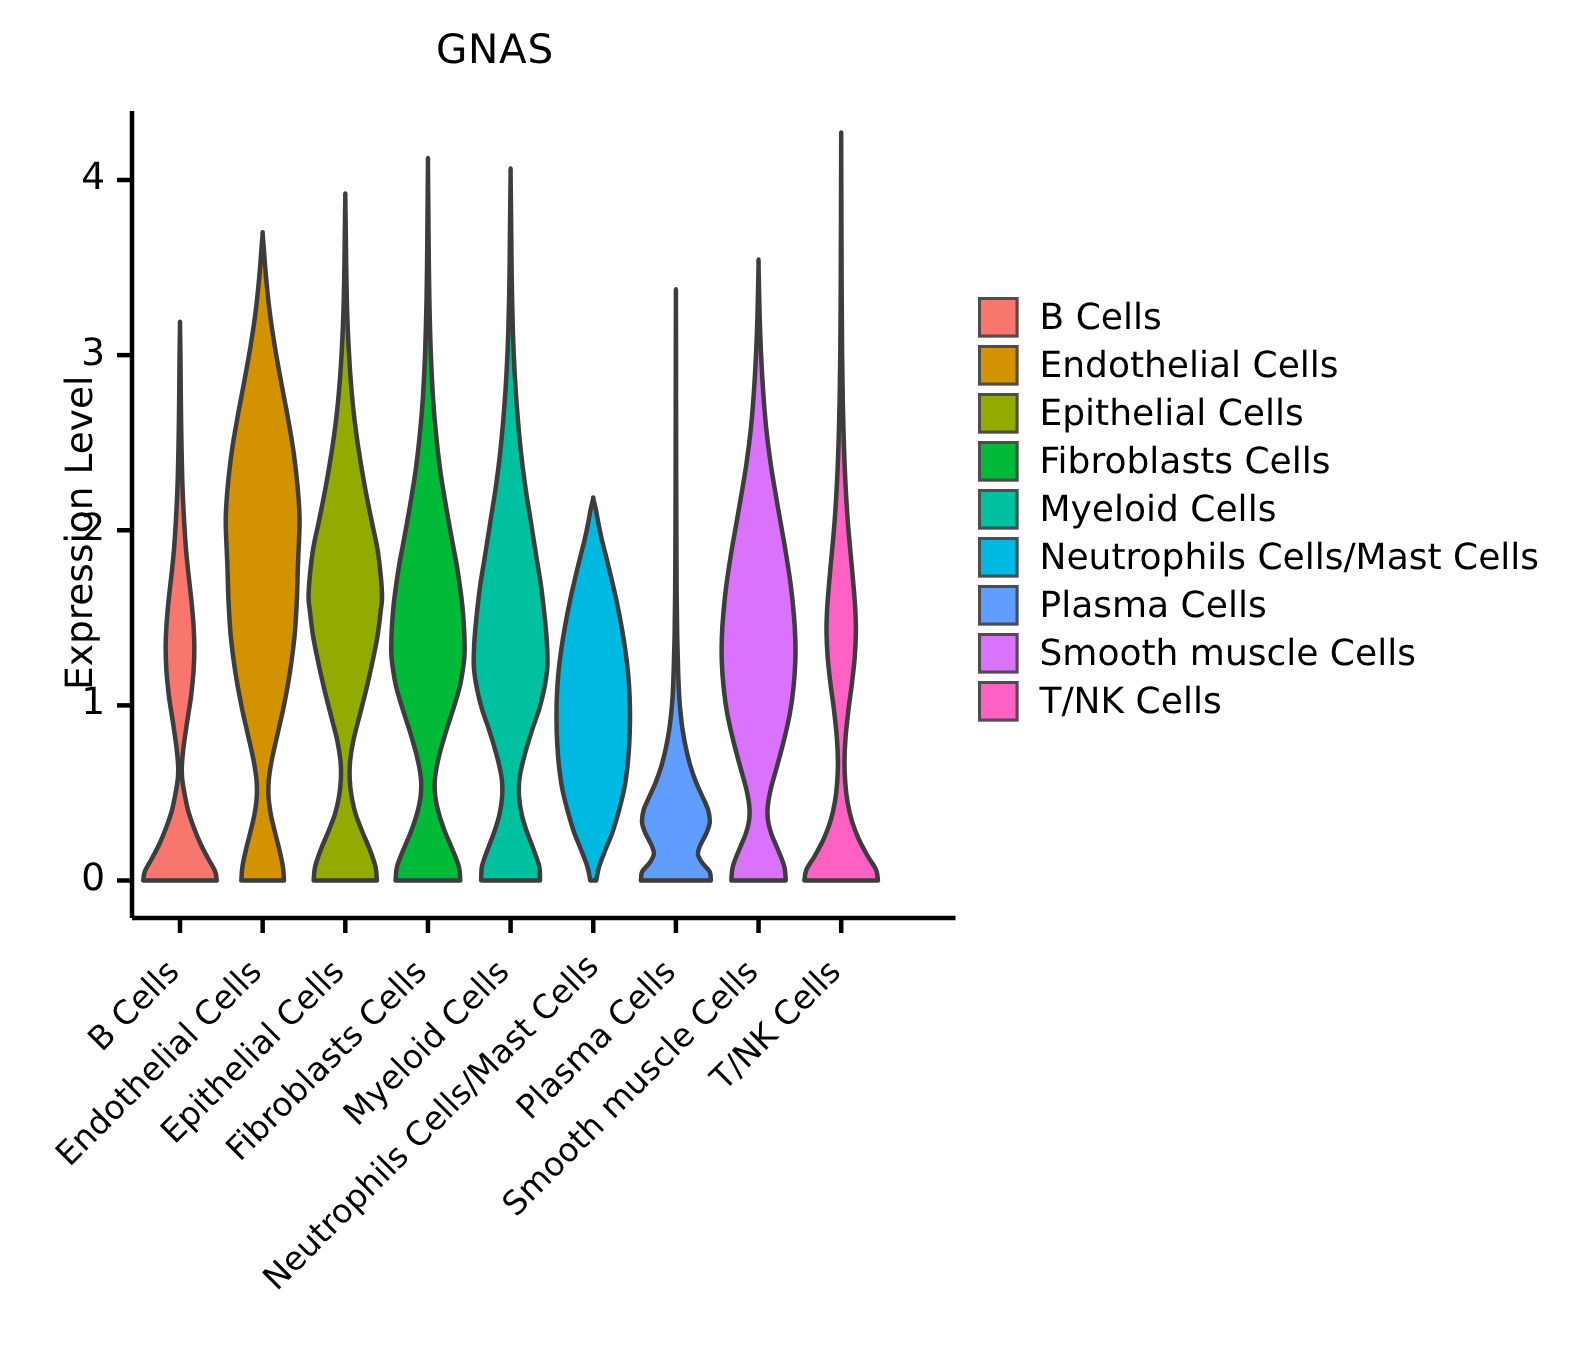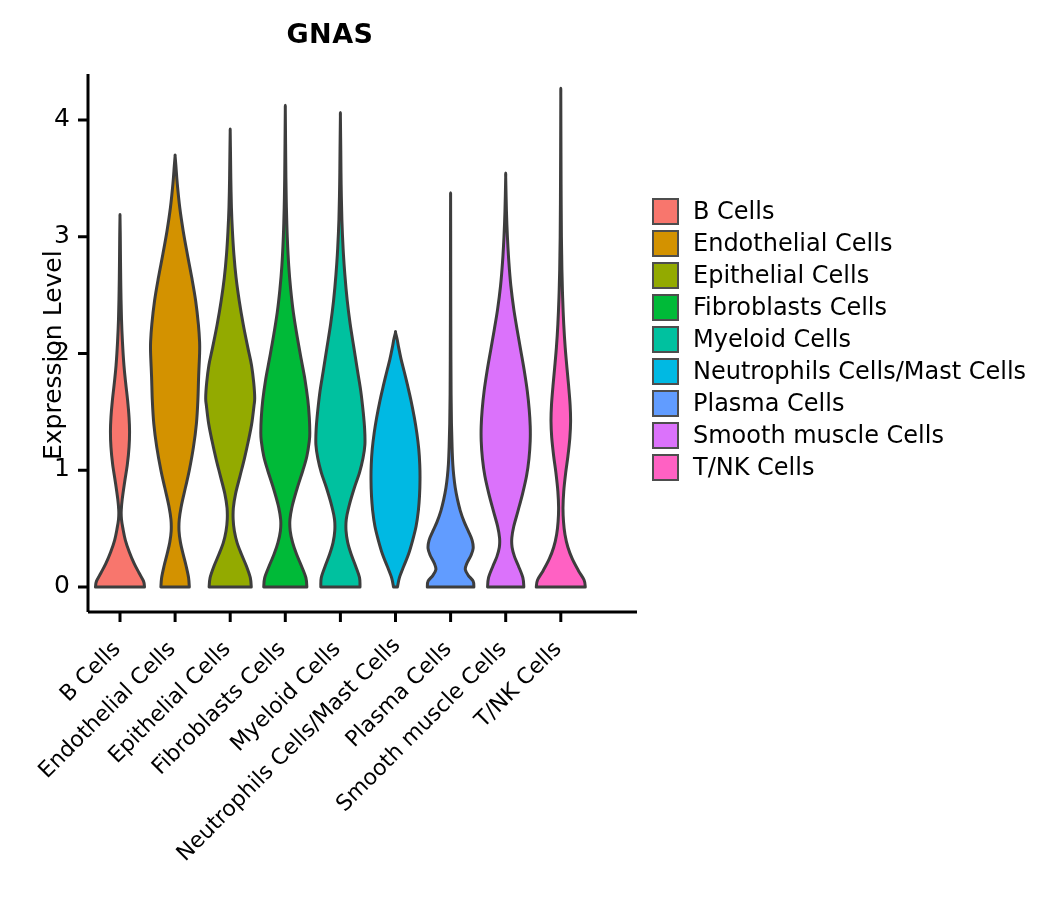--- a/index.html
+++ b/index.html
@@ -4,21 +4,21 @@
 <style>
   html,body{margin:0;padding:0;}
   body{
     width:1057px;height:900px;background:#ffffff;
     font-family:"DejaVu Sans", sans-serif;
     overflow:hidden;position:relative;
   }
   #root{position:absolute;left:0;top:0;width:1057px;height:900px;}
   .plot-title{
     position:absolute;left:0;top:18px;width:660px;
-    text-align:center;font-size:27px;font-weight:bold;color:#000;
+    text-align:center;font-size:27px;font-weight:normal;color:#000;
     letter-spacing:0.5px;
   }
   #chart-svg{position:absolute;left:0;top:0;}
   .ytitle{
     position:absolute;
     font-size:25px;color:#000;
     transform-origin:0 0;
     white-space:nowrap;
   }
   .legend{

